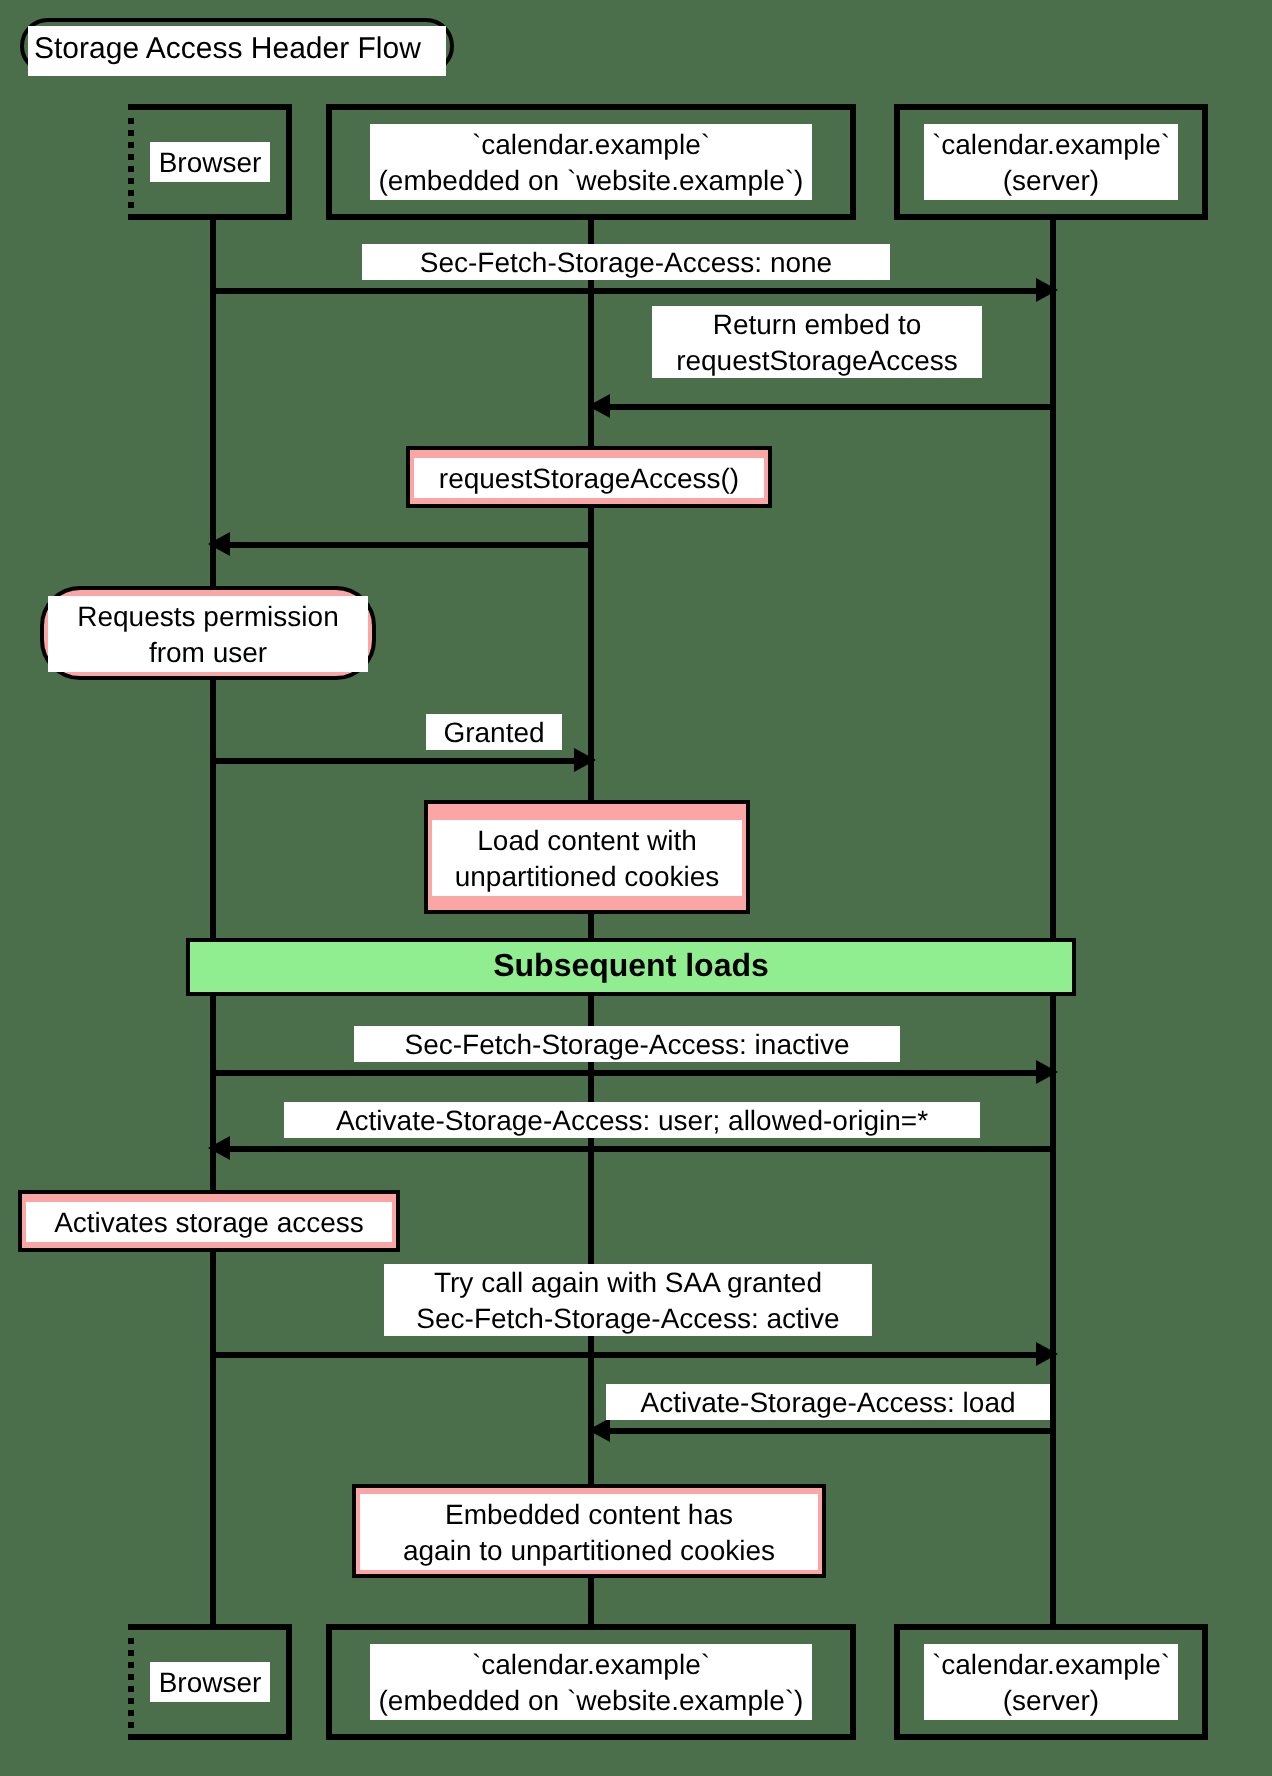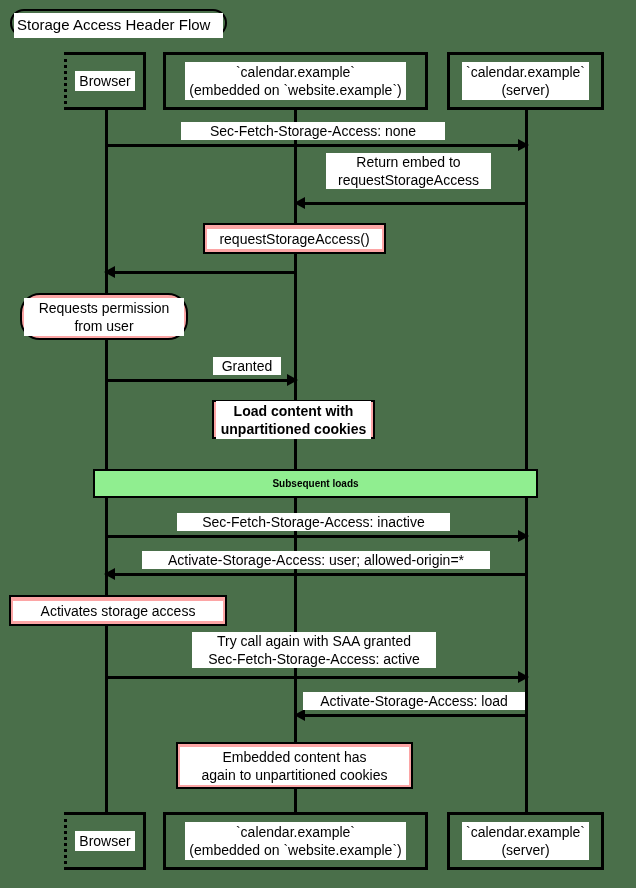--- a/index.html
+++ b/index.html
@@ -106,21 +106,21 @@
 
   
   .divider {
     border: 2px solid #000;
     display: flex;
     align-items: center;
     justify-content: center;
   }
   .divider .dtext {
     color: #000;
-    font-size: 10px;
+    font-size: 16px;
     font-weight: bold;
     line-height: 18px;
     text-align: center;
     white-space: nowrap;
   }
 </style>
 </head>
 <body>
 
 <div id="diagram">
@@ -163,38 +163,38 @@
 
   <div class="abs note" style="left:20px; top:293px; width:168px; height:47px;border-radius:20px;">
     <span class="ntext">Requests permission
 from user</span>
   </div>
 
   <div class="abs msg-line" style="left:106px; top:379px; width:183px;"></div>
   <div class="abs arrowhead right" style="left:287px; top:374px;"></div>
   <div class="abs msg-label" style="left:165px; top:357px; width:68px;margin-left:48px;">Granted</div>
 
-  <div class="abs note" style="left:212px; top:400px; width:163px; height:39px;font-weight:bold;">
+  <div class="abs note" style="left:212px; top:400px; width:163px; height:57px;">
     <span class="ntext">Load content with
 unpartitioned cookies</span>
   </div>
 
   <div class="abs divider" style="left:93px; top:469px; width:445px; height:29px; background:#90ee90;">
     <span class="dtext">Subsequent loads</span>
   </div>
 
   <div class="abs msg-line" style="left:106px; top:535px; width:414px;"></div>
   <div class="abs arrowhead right" style="left:518px; top:530px;"></div>
   <div class="abs msg-label" style="left:177px; top:513px; width:273px;">Sec-Fetch-Storage-Access: inactive</div>
 
   <div class="abs msg-line" style="left:115px; top:573px; width:412px;"></div>
   <div class="abs arrowhead left" style="left:104px; top:568px;"></div>
   <div class="abs msg-label" style="left:142px; top:551px; width:348px;">Activate-Storage-Access: user; allowed-origin=*</div>
 
-  <div class="abs note" style="left:9px; top:595px; width:218px; height:31px;">
+  <div class="abs note" style="left:9px; top:595px; width:191px; height:31px;">
     <span class="ntext">Activates storage access</span>
   </div>
 
   <div class="abs msg-line" style="left:106px; top:676px; width:414px;"></div>
   <div class="abs arrowhead right" style="left:518px; top:671px;"></div>
   <div class="abs msg-label" style="left:192px; top:632px; width:244px;">Try call again with SAA granted
 Sec-Fetch-Storage-Access: active</div>
 
   <div class="abs msg-line" style="left:305px; top:714px; width:222px;"></div>
   <div class="abs arrowhead left" style="left:294px; top:709px;"></div>

